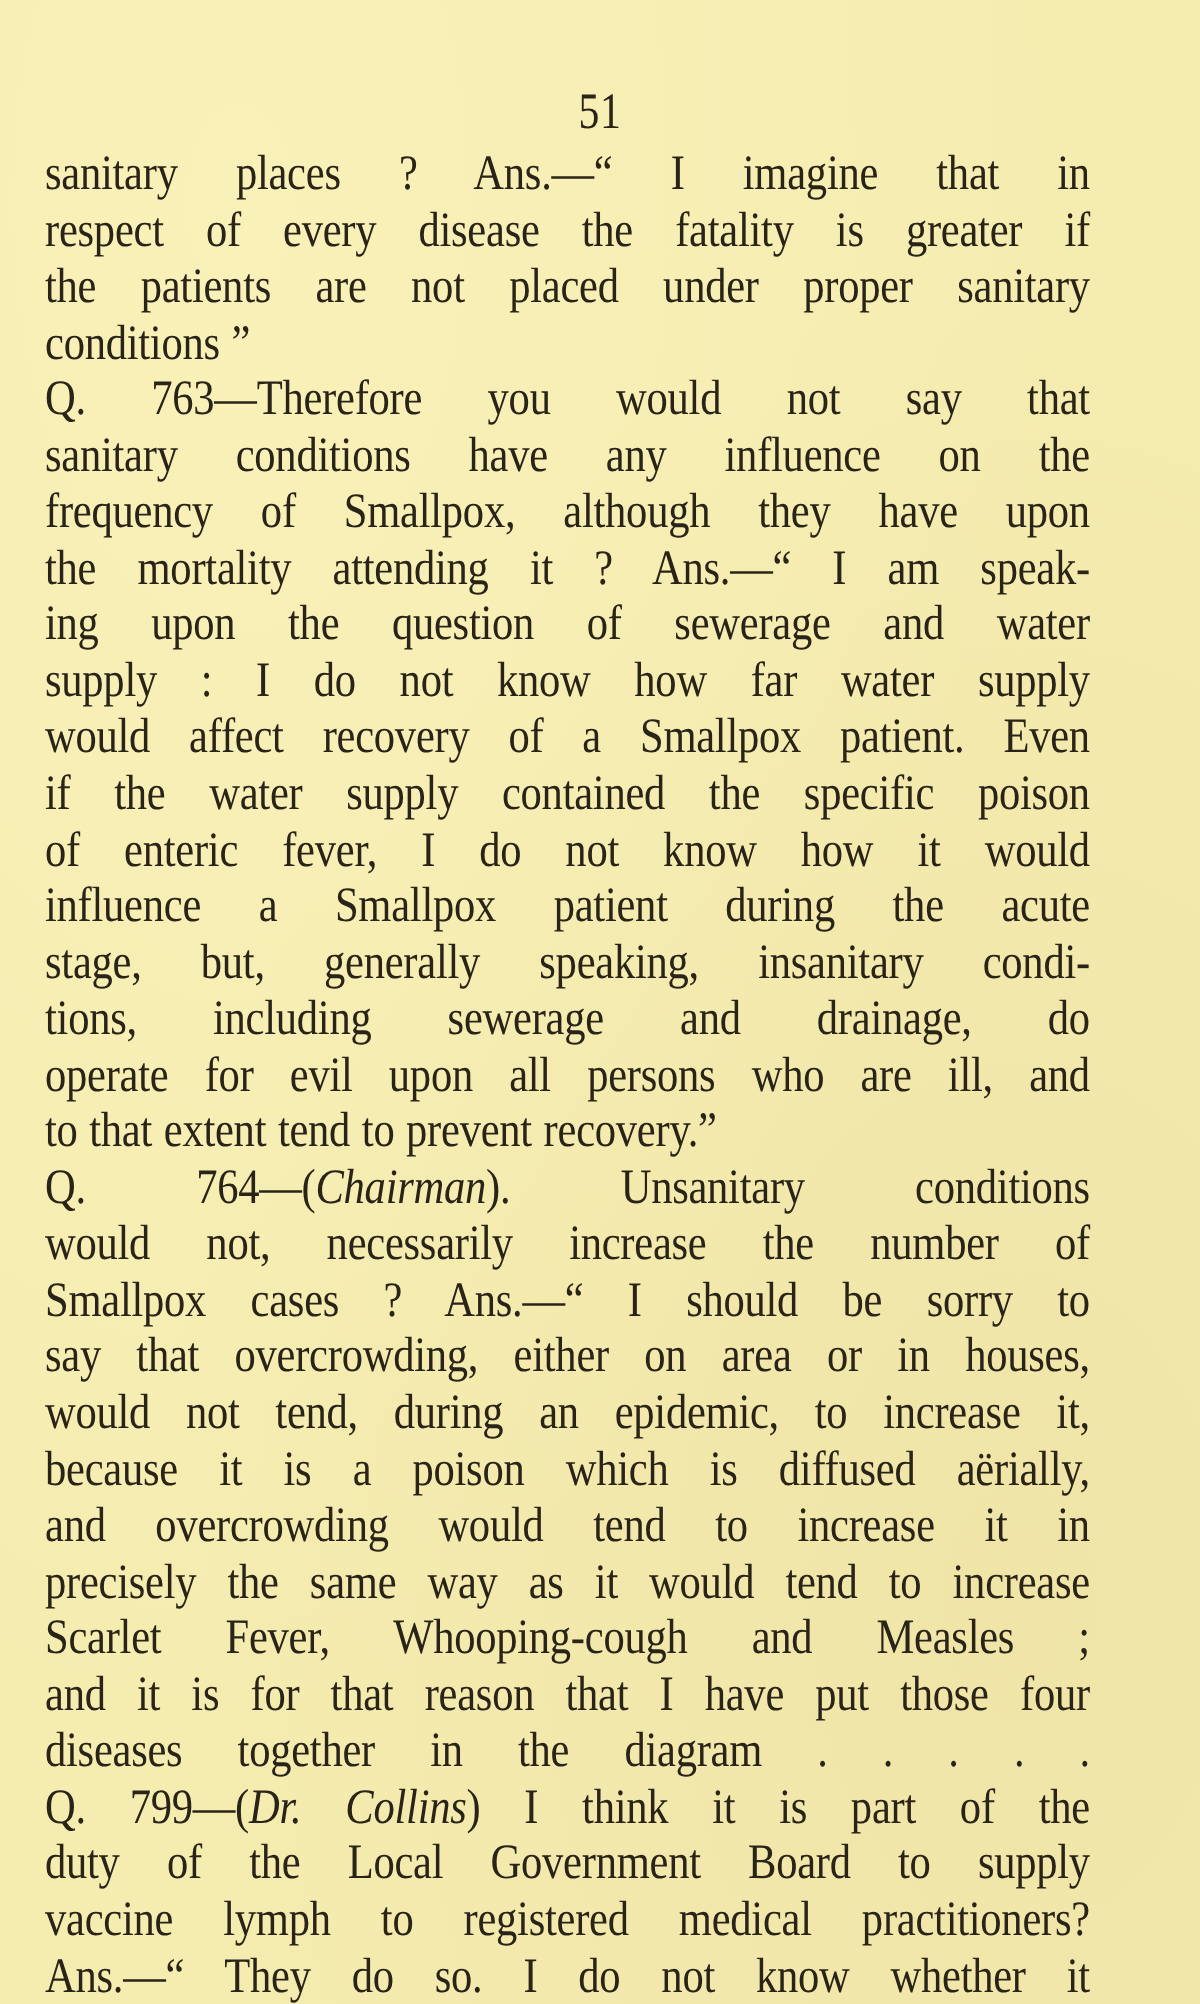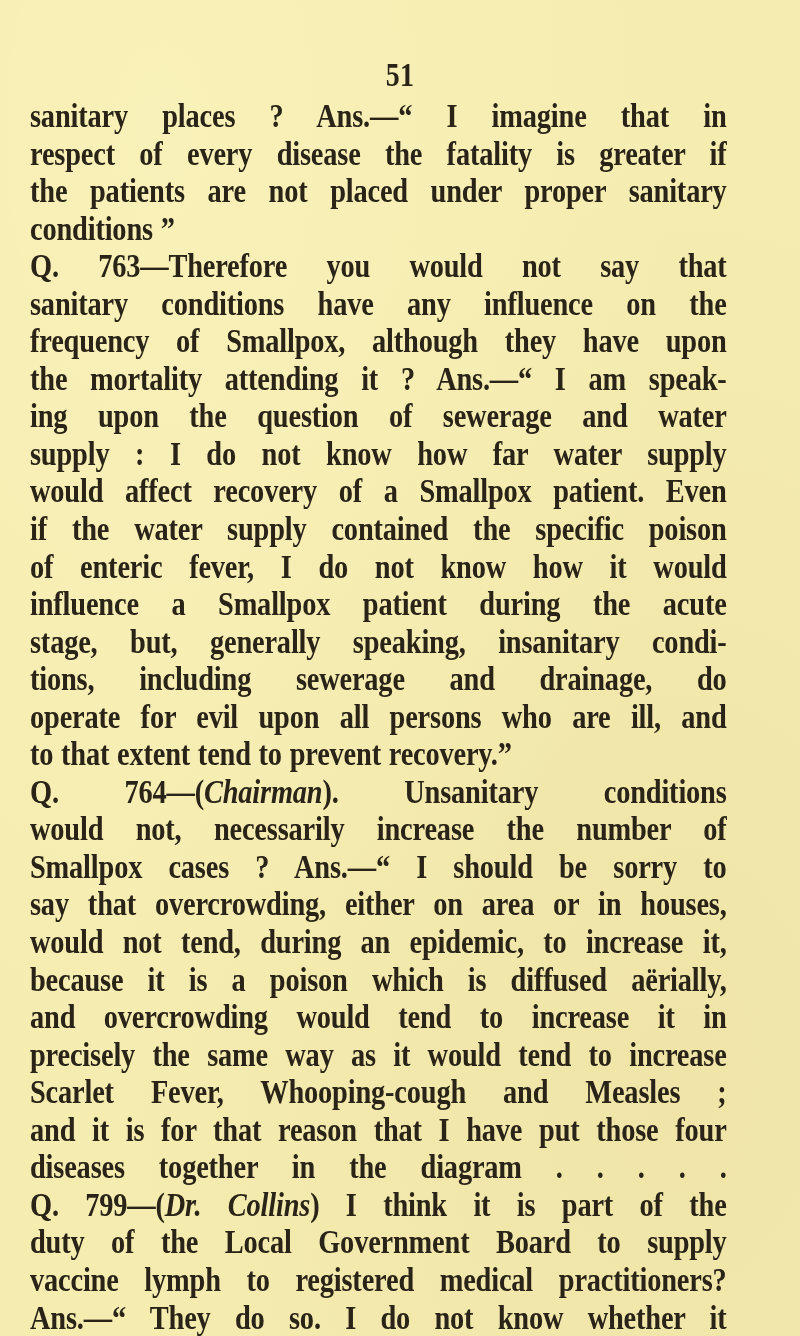--- a/index.html
+++ b/index.html
@@ -11,21 +11,21 @@
     background-image:
       radial-gradient(ellipse at 20% 10%, rgba(255,250,200,0.35), rgba(0,0,0,0) 60%),
       radial-gradient(ellipse at 85% 80%, rgba(230,215,150,0.35), rgba(0,0,0,0) 60%);
     font-family: "Liberation Serif", "DejaVu Serif", serif;
     color: #2a2418;
     position: relative;
   }
   .page {
     position: absolute;
     left: 0; top: 0;
-    width: 800px; height: 1336px; font-weight: bold;
+    width: 800px; height: 1336px;
   }
   .page-number {
     position: absolute;
     top: 56px;
     left: 0;
     width: 800px;
     text-align: center;
     font-size: 34px;
     letter-spacing: 0.5px;
     color: #2a2418;

